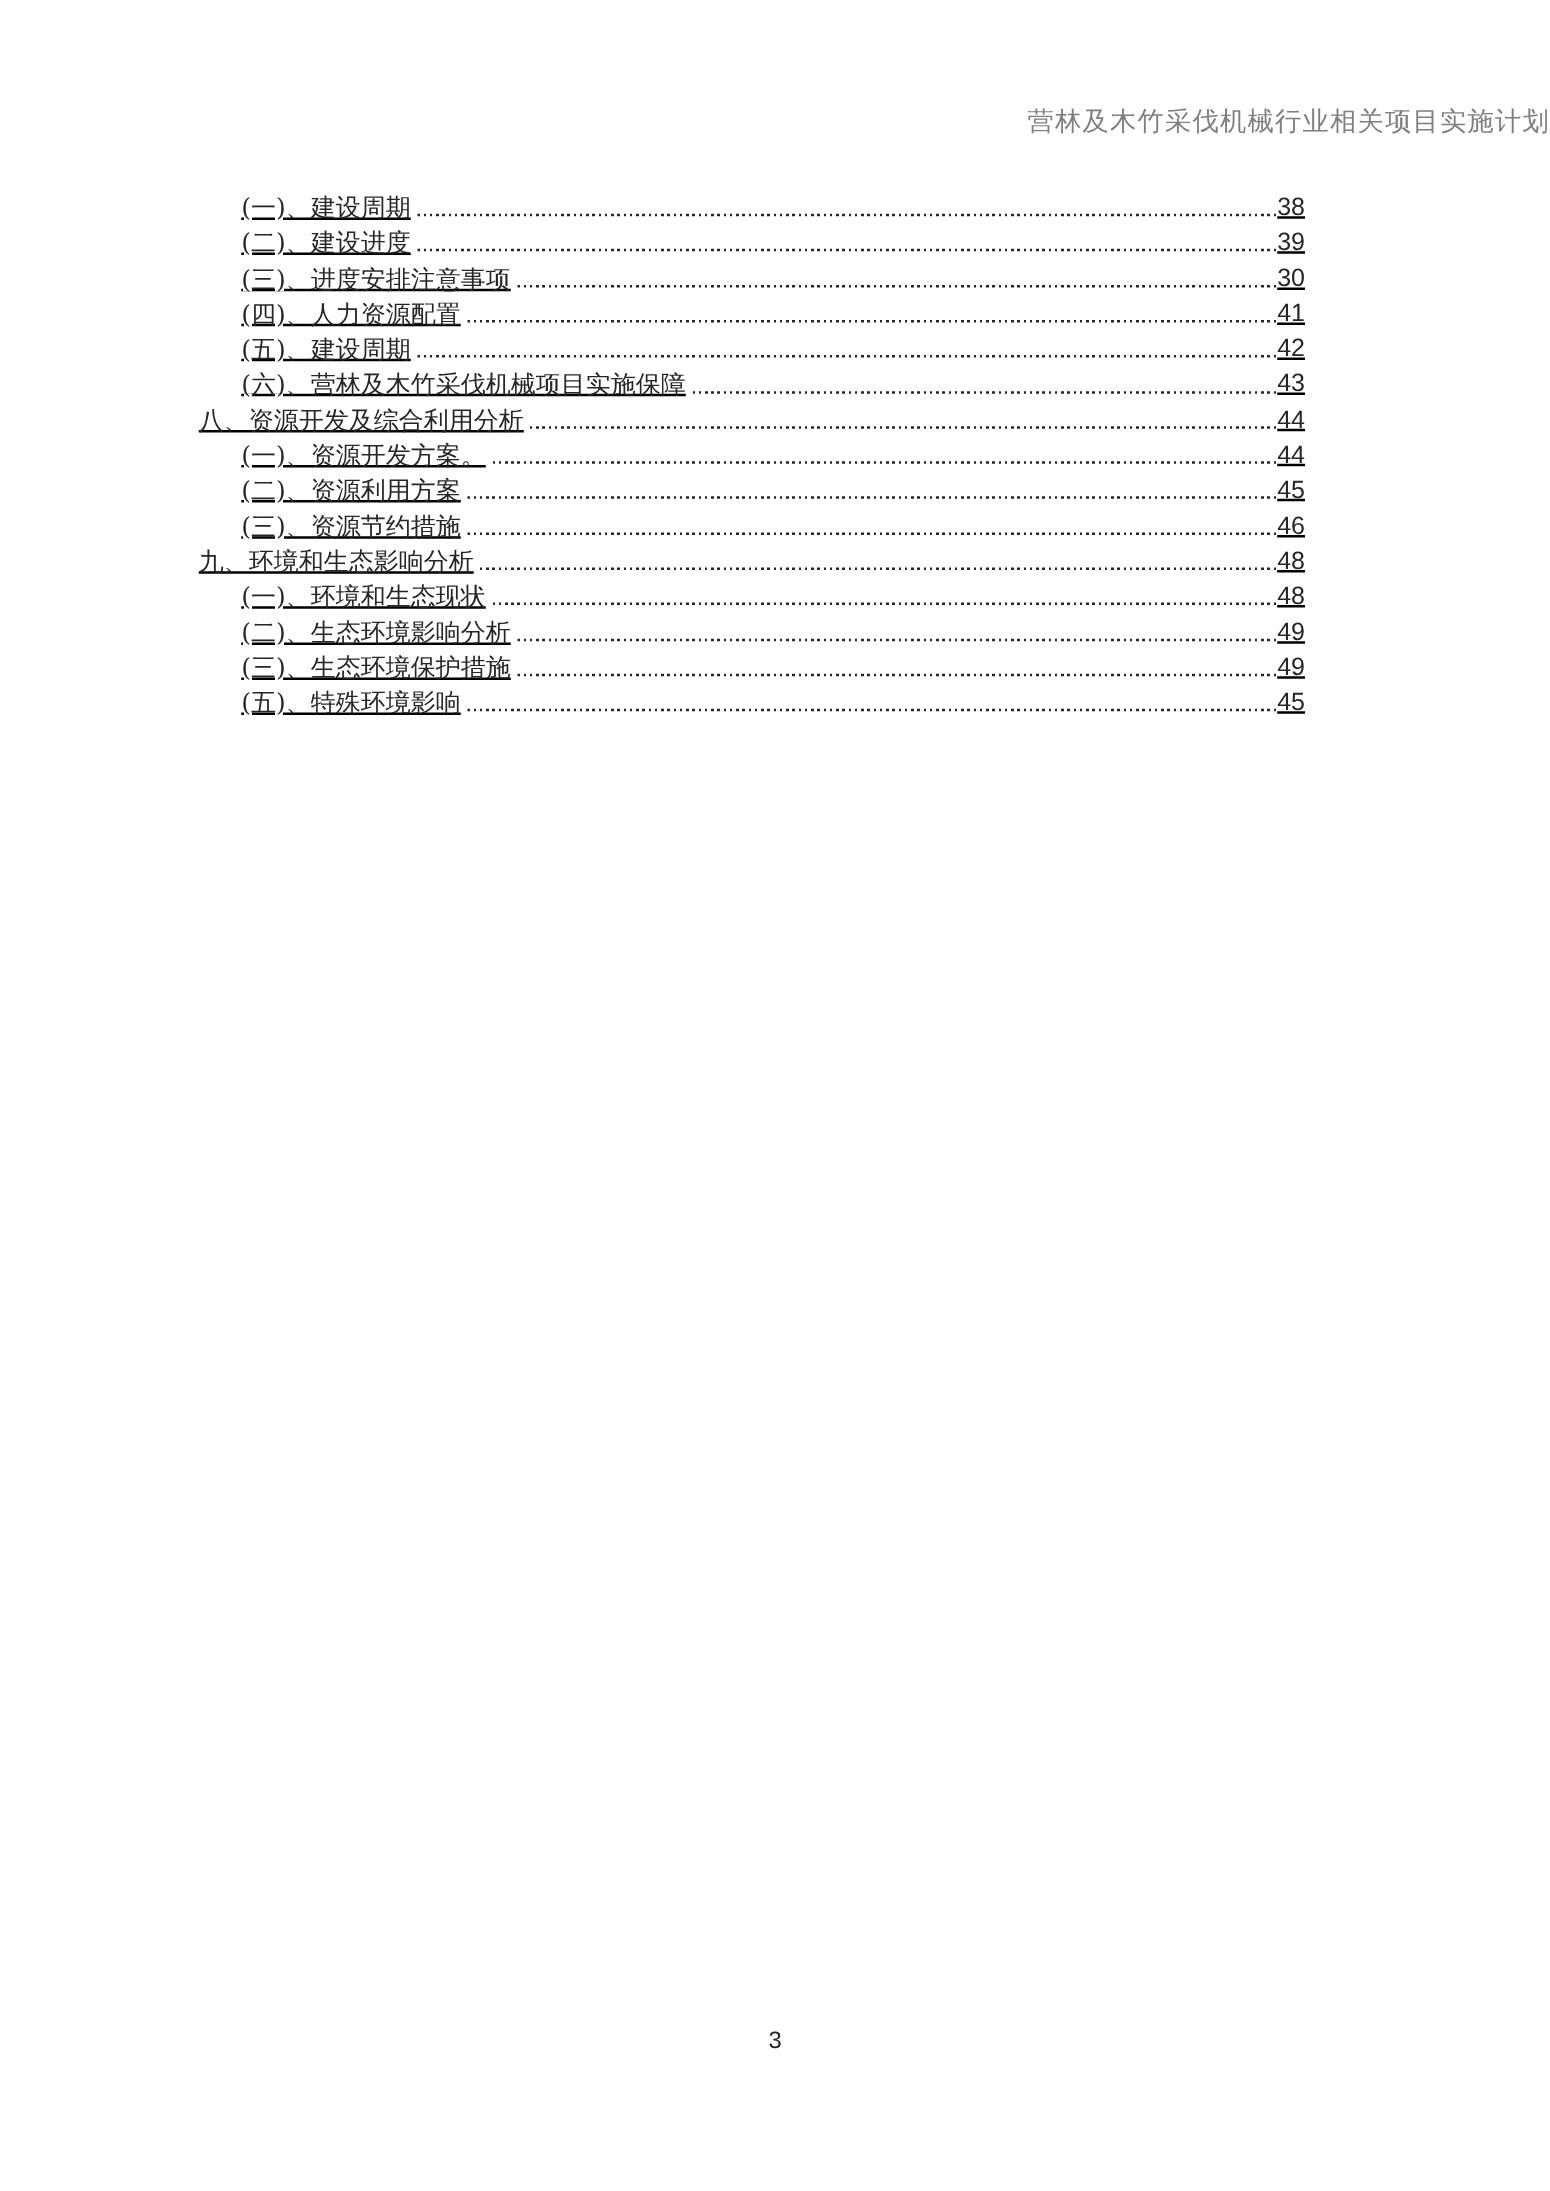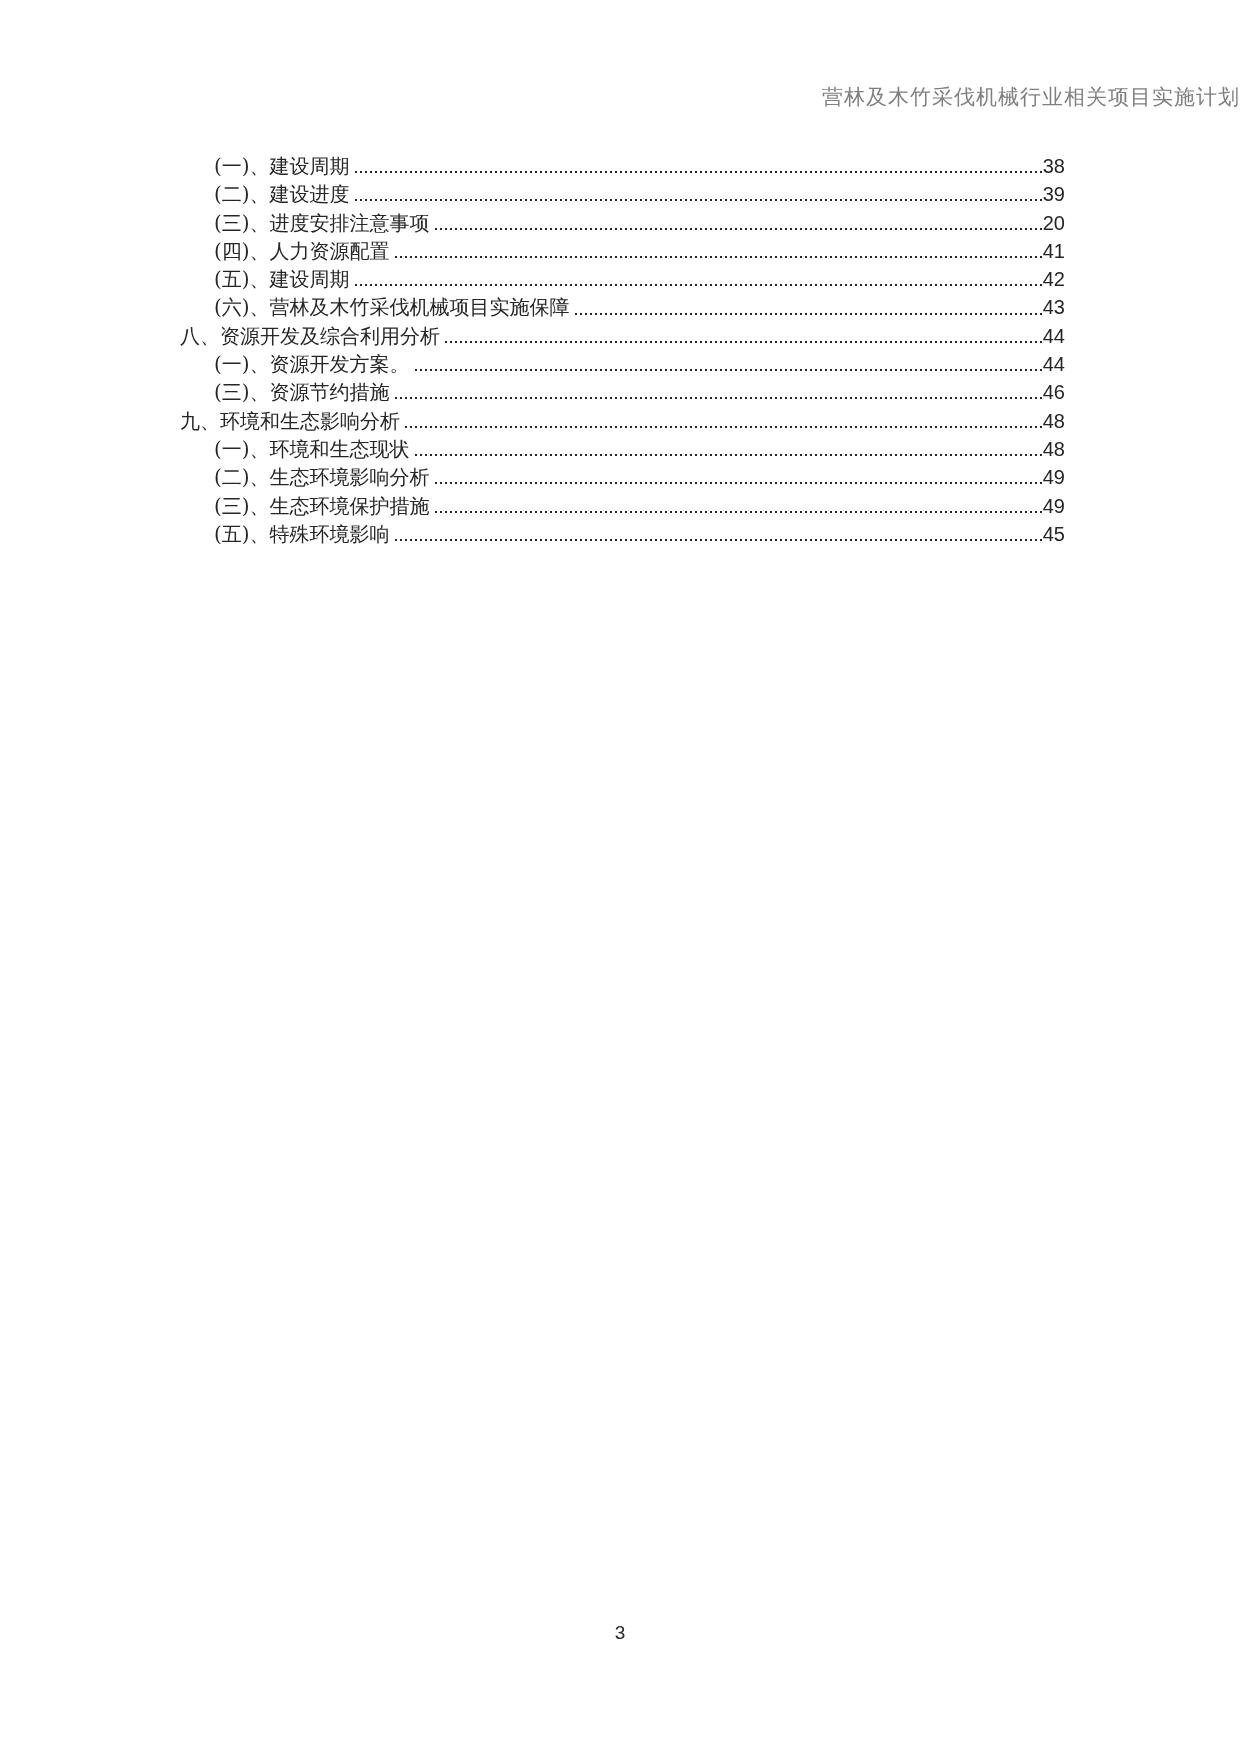--- a/index.html
+++ b/index.html
@@ -22,22 +22,23 @@
     right: 0;
     text-align: right;
     font-size: 21px;
     line-height: 26px;
     color: #7f7f7f;
     letter-spacing: 1px;
   }
   .toc {
     position: absolute;
     top: 152px;
-    left: 180px;
+    left: 159px;
     width: 885px;
+    text-decoration: underline;
   }
   .toc-row {
     display: flex;
     align-items: flex-end;
     height: 28.3px;
     cursor: pointer;
   }
   .toc-row.level-2 {
     padding-left: 34px;
   }
@@ -90,21 +91,21 @@
     <span class="toc-page">38</span>
   </div>
       <div class="toc-row level-2">
     <span class="toc-label">(二)、建设进度</span>
     <span class="toc-leader"></span>
     <span class="toc-page">39</span>
   </div>
       <div class="toc-row level-2">
     <span class="toc-label">(三)、进度安排注意事项</span>
     <span class="toc-leader"></span>
-    <span class="toc-page">20</span>
+    <span class="toc-page">30</span>
   </div>
       <div class="toc-row level-2">
     <span class="toc-label">(四)、人力资源配置</span>
     <span class="toc-leader"></span>
     <span class="toc-page">41</span>
   </div>
       <div class="toc-row level-2">
     <span class="toc-label">(五)、建设周期</span>
     <span class="toc-leader"></span>
     <span class="toc-page">42</span>
@@ -116,20 +117,25 @@
   </div>
       <div class="toc-row level-1">
     <span class="toc-label">八、资源开发及综合利用分析</span>
     <span class="toc-leader"></span>
     <span class="toc-page">44</span>
   </div>
       <div class="toc-row level-2">
     <span class="toc-label">(一)、资源开发方案。</span>
     <span class="toc-leader"></span>
     <span class="toc-page">44</span>
+  </div>
+      <div class="toc-row level-2">
+    <span class="toc-label">(二)、资源利用方案</span>
+    <span class="toc-leader"></span>
+    <span class="toc-page">45</span>
   </div>
       <div class="toc-row level-2">
     <span class="toc-label">(三)、资源节约措施</span>
     <span class="toc-leader"></span>
     <span class="toc-page">46</span>
   </div>
       <div class="toc-row level-1">
     <span class="toc-label">九、环境和生态影响分析</span>
     <span class="toc-leader"></span>
     <span class="toc-page">48</span>

